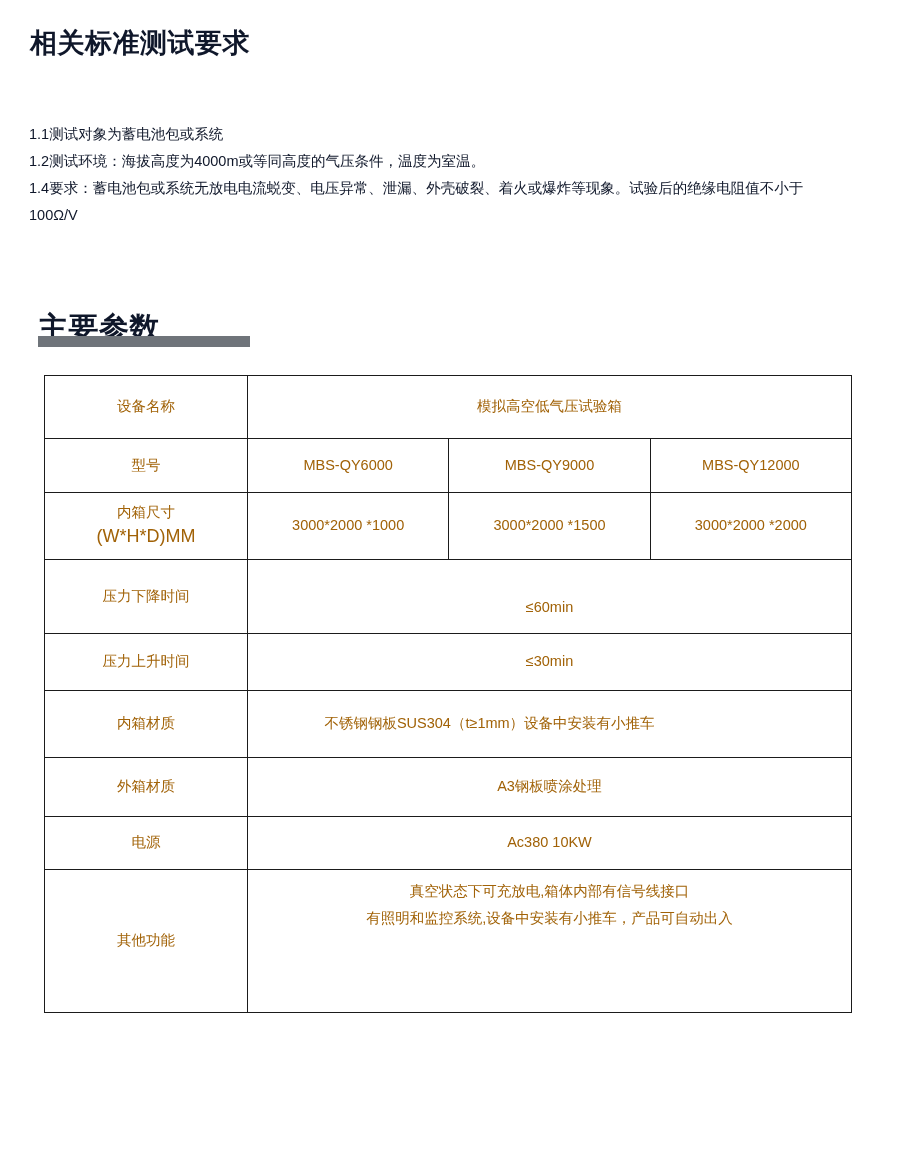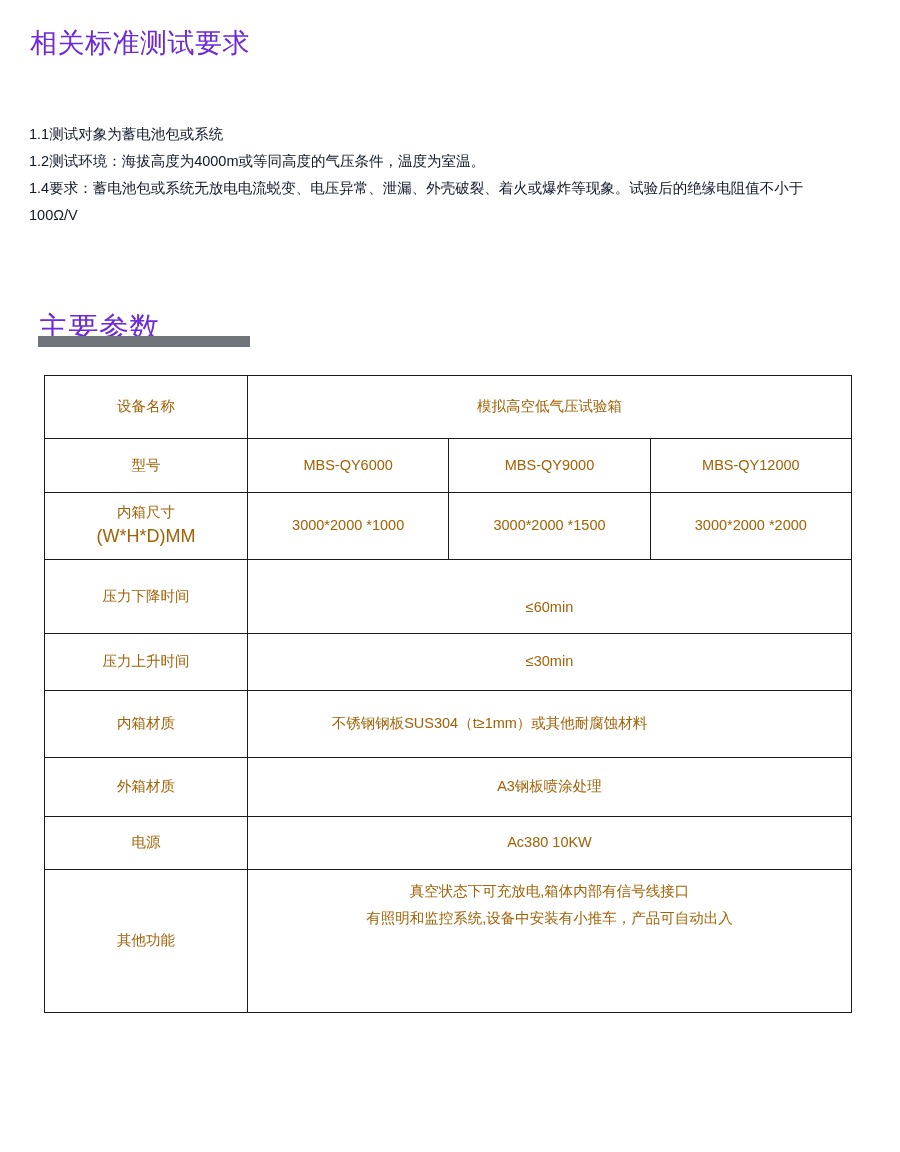--- a/index.html
+++ b/index.html
@@ -12,22 +12,22 @@
     height: 1152px;
     position: relative;
     font-family: "Liberation Sans", "DejaVu Sans", sans-serif;
     -webkit-font-smoothing: antialiased;
     overflow: hidden;
   }
 
   
   .sec-title {
     position: absolute;
-    color: #6d28d9;
-    font-weight: normal;
+    color: #0f172a;
+    font-weight: bold;
     letter-spacing: 0.5px;
     white-space: nowrap;
   }
   #title-standards {
     left: 30px;
     top: 25px;
     font-size: 27px;
   }
 
   .para-block {
@@ -156,21 +156,21 @@
     </tr>
 
     <tr>
       <td class="label" style="height:56px">压力上升时间</td>
       <td colspan="3">≤30min</td>
     </tr>
 
     <tr>
       <td class="label" style="height:66px">内箱材质</td>
       <td colspan="3">
-        <span class="cell-leftish">不锈钢钢板SUS304（t≥1mm）或其他耐腐蚀材料</span>
+        <span class="cell-leftish">不锈钢钢板SUS304（t≥1mm）设备中安装有小推车</span>
       </td>
     </tr>
 
     <tr>
       <td class="label" style="height:58px">外箱材质</td>
       <td colspan="3">A3钢板喷涂处理</td>
     </tr>
 
     <tr>
       <td class="label" style="height:52px">电源</td>

